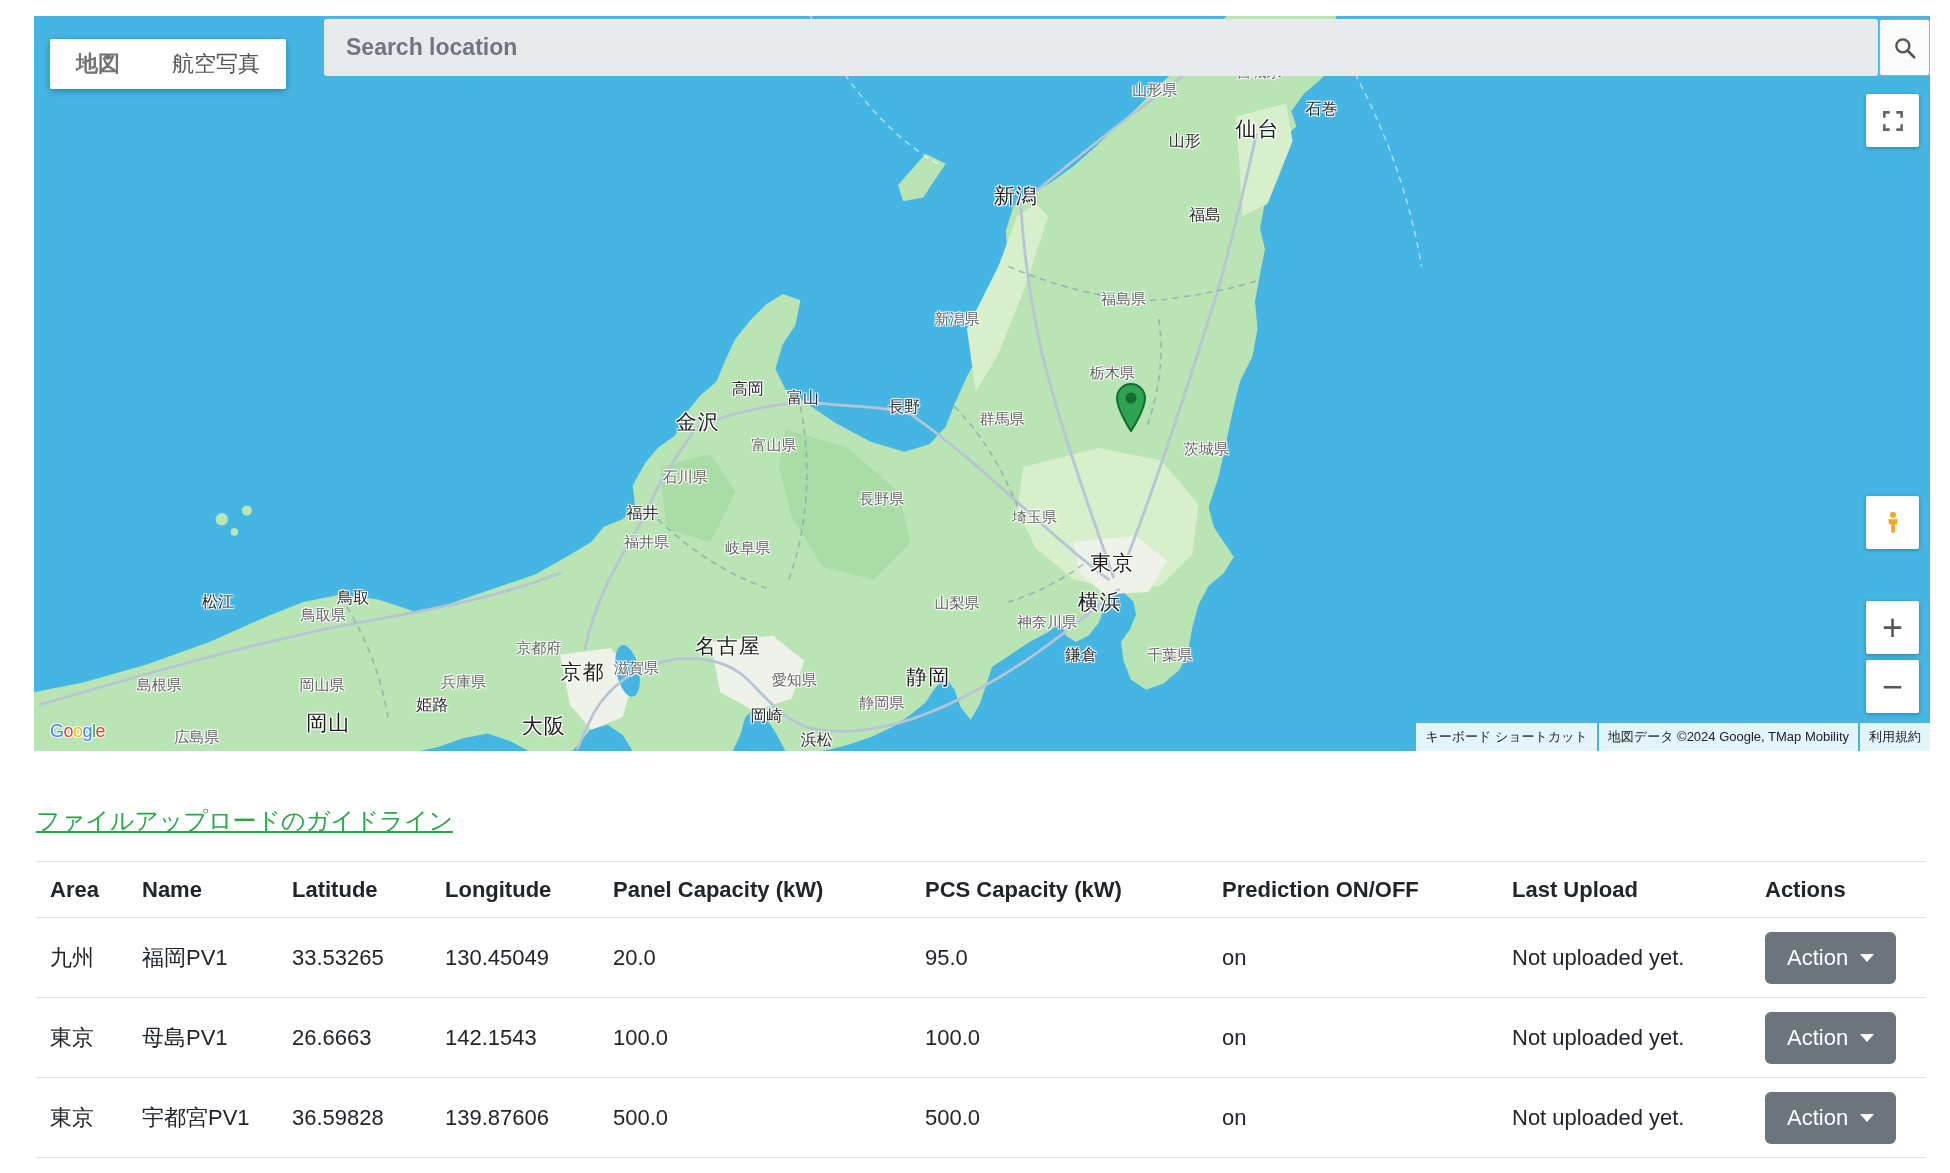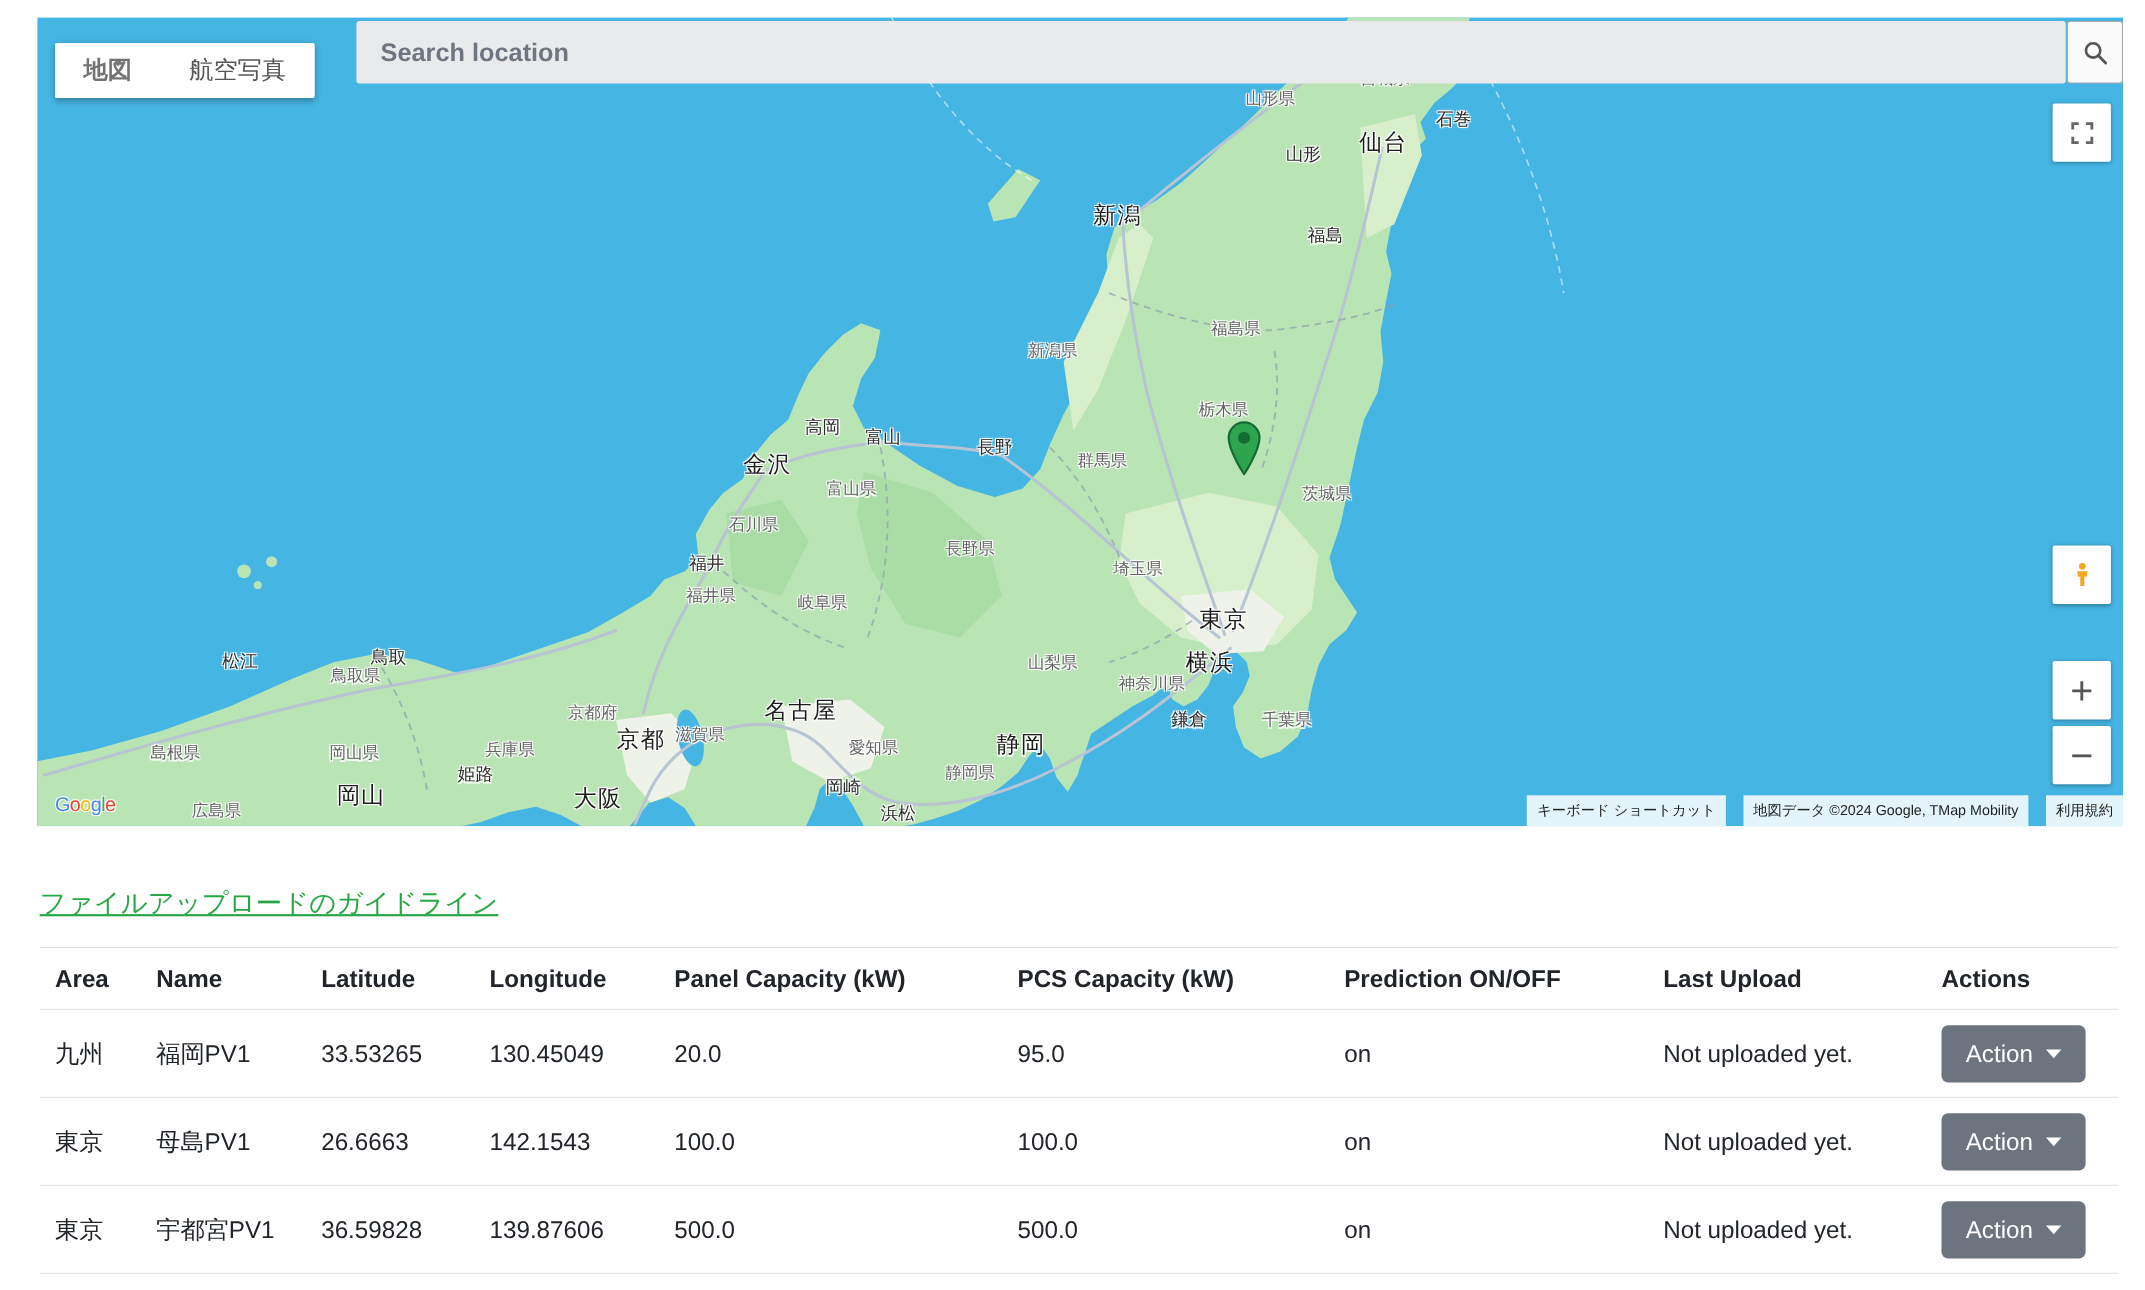--- a/index.html
+++ b/index.html
@@ -64,21 +64,21 @@
   .pegman-btn{top:480px;}
   .zoom-in{top:585px;font-size:36px;font-weight:500;line-height:1;}
   .zoom-out{top:644px;font-size:36px;font-weight:500;line-height:1;}
   
   .google-logo{
     position:absolute;left:16px;bottom:9px;font-size:18px;font-weight:500;letter-spacing:-.5px;z-index:5;
     text-shadow:-1px -1px 0 rgba(255,255,255,.8),1px -1px 0 rgba(255,255,255,.8),
                 -1px 1px 0 rgba(255,255,255,.8),1px 1px 0 rgba(255,255,255,.8);
   }
   
-  .attrib{position:absolute;right:0;bottom:0;display:flex;gap:16px;font-size:13px;color:#222;z-index:5;}
+  .attrib{position:absolute;right:0;bottom:0;display:flex;gap:2px;font-size:13px;color:#222;z-index:5;}
   .attrib span{background:rgba(255,255,255,.85);padding:5px 9px;white-space:nowrap;}
   
   .content{margin:0 24px 0 36px;}
   .head-row{display:flex;justify-content:space-between;align-items:flex-end;margin-top:54px;margin-bottom:14px;}
   .page-title{font-size:50px;color:var(--heading);font-weight:500;margin:0;letter-spacing:.5px;}
   .guideline{font-size:24px;color:var(--link);padding-bottom:10px;cursor:pointer;}
   table{width:100%;border-collapse:collapse;table-layout:fixed;font-size:22px;color:#212529;}
   thead th{
     text-align:left;font-weight:700;height:56px;padding:0 12px;box-sizing:border-box;
     border-top:1px solid var(--table-border);border-bottom:1px solid var(--table-border);

